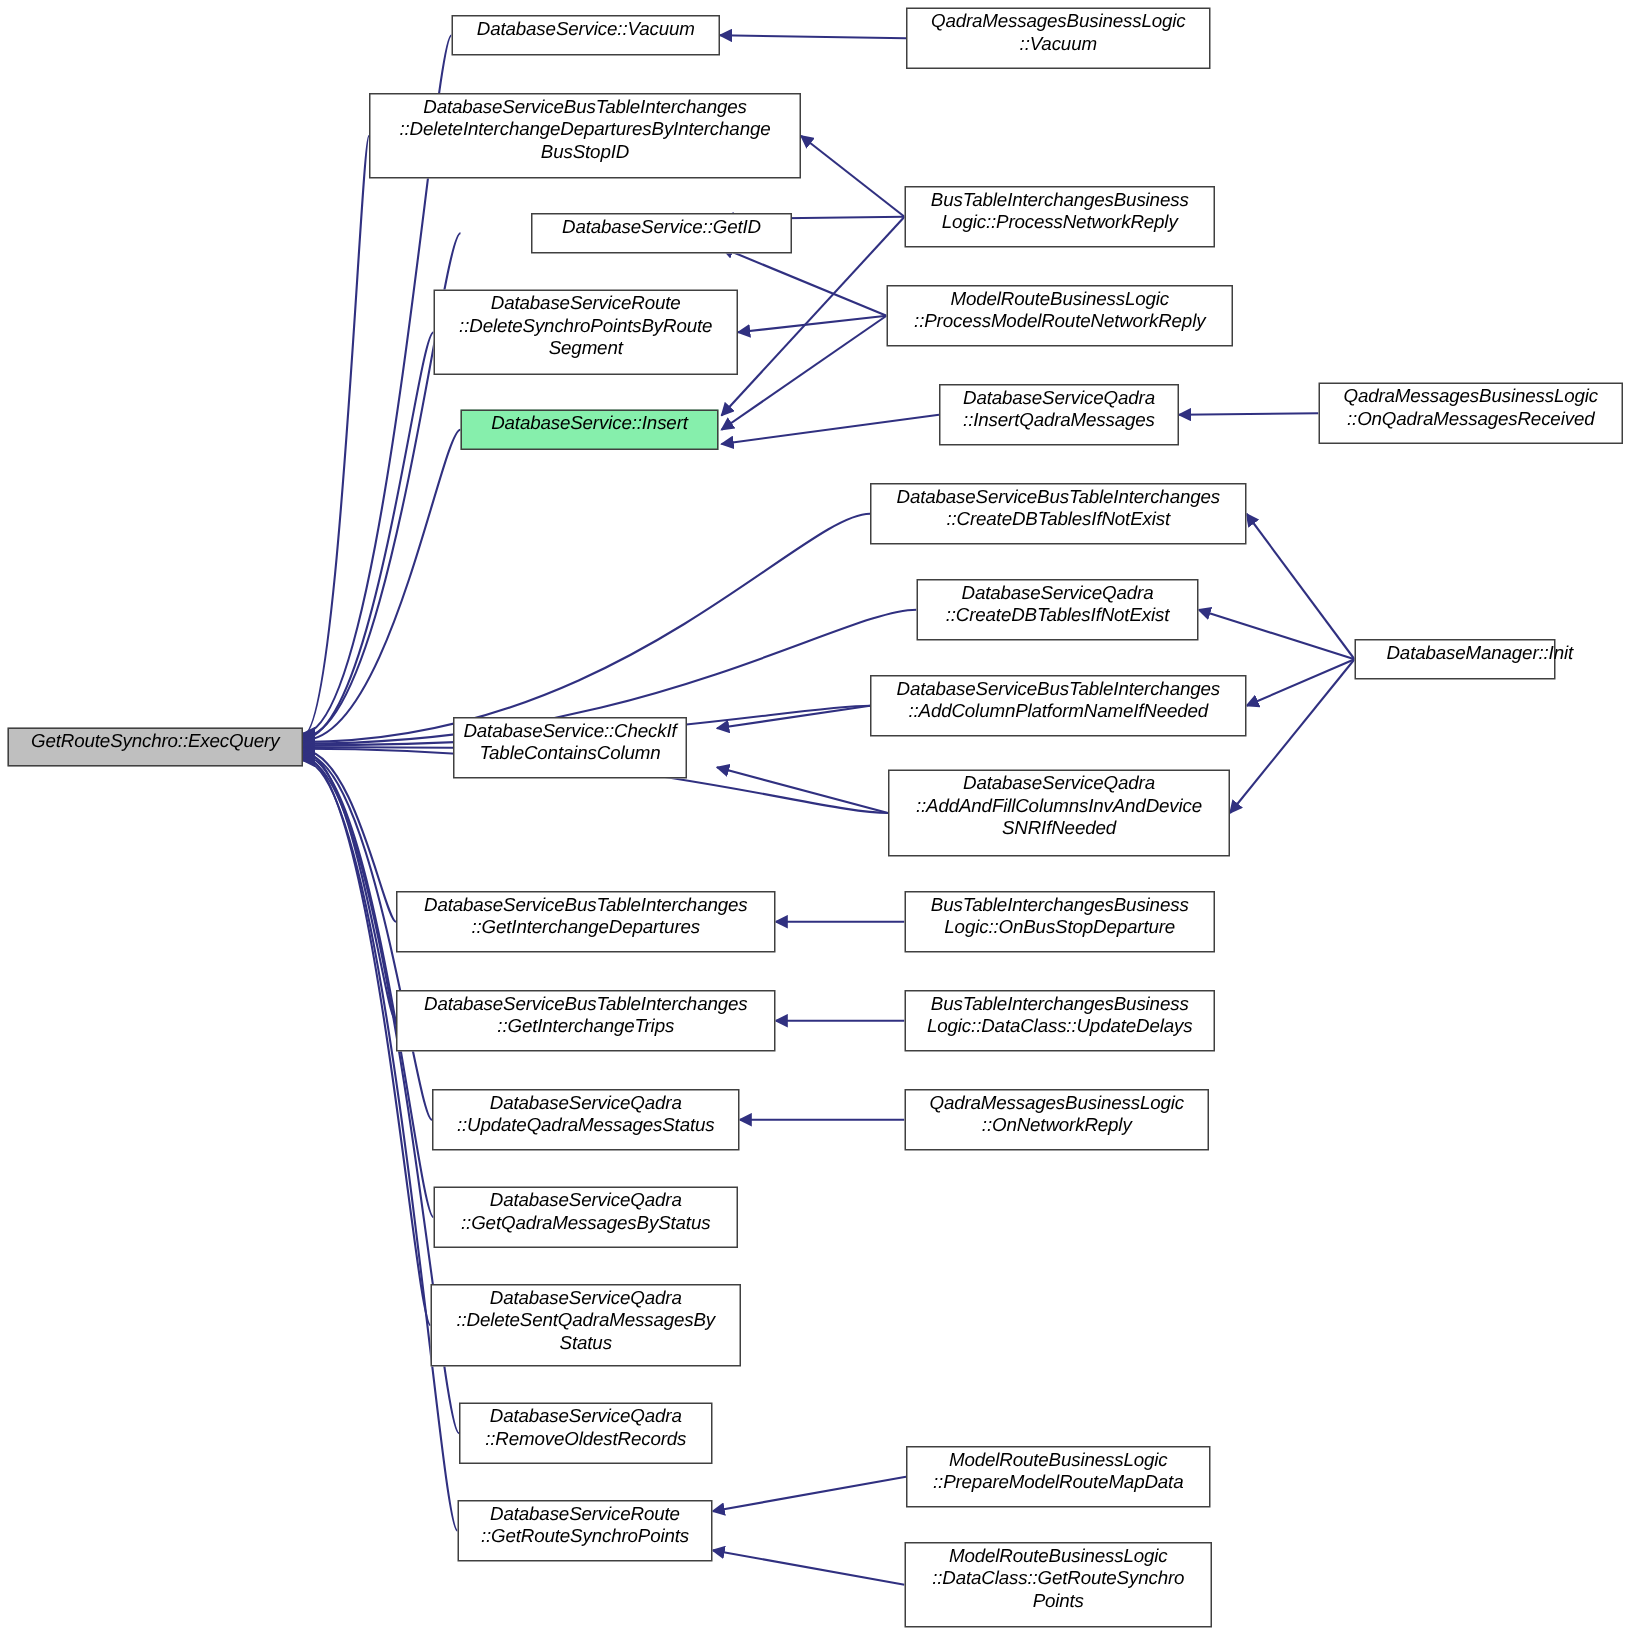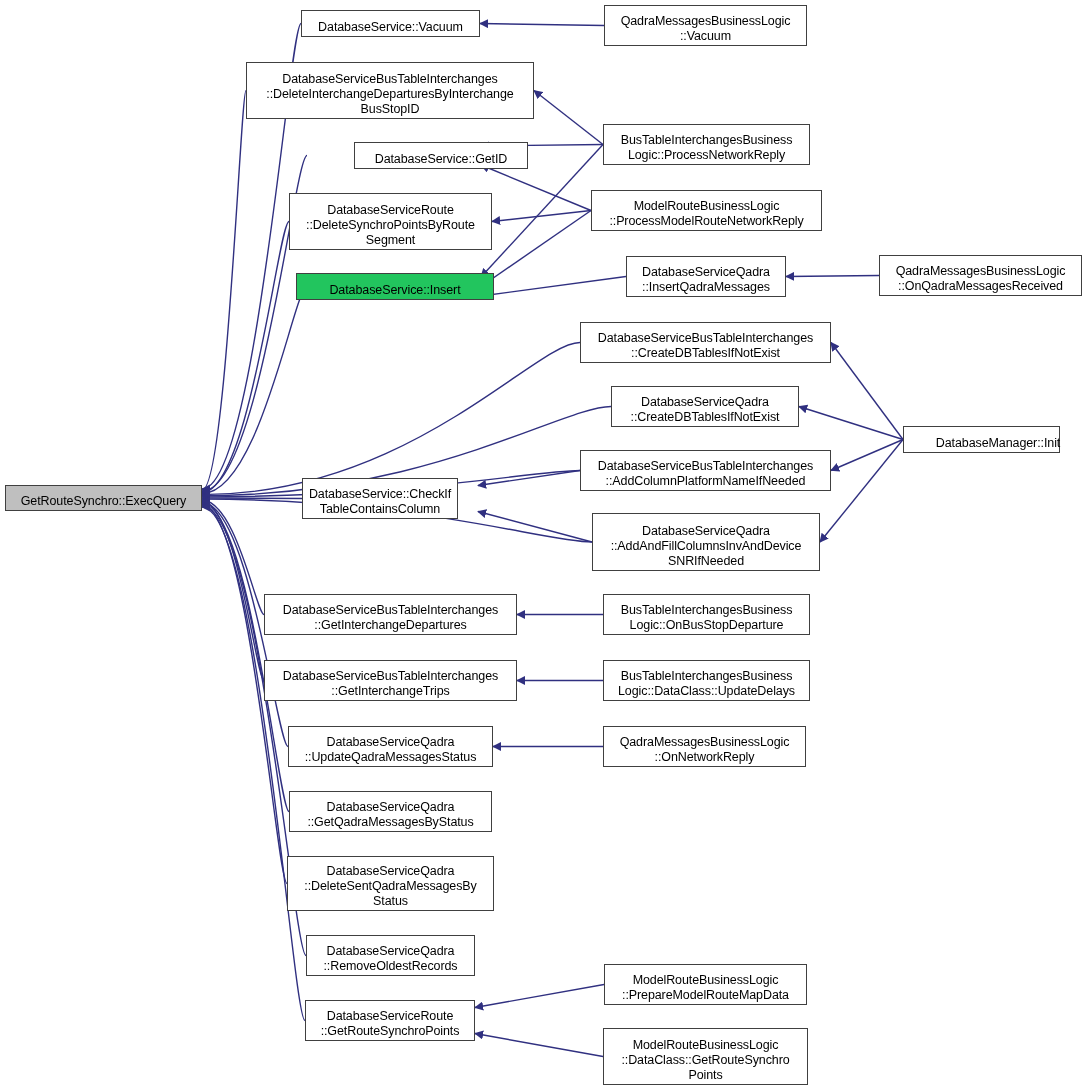--- a/index.html
+++ b/index.html
@@ -28,25 +28,26 @@
   .node {
     position: absolute;
     box-sizing: border-box;
     border: 1px solid #404040;
     background: #ffffff;
     color: #000000;
     font-size: 12.5px;
     line-height: 15px;
     text-align: center;
     display: flex;
-    align-items: flex-end;
+    align-items: flex-start;
     justify-content: center;
     padding: 1px 3px;
     white-space: pre-line;
     letter-spacing: -0.1px;
+    font-style: italic;
   }
   .node.root {
     background: #bfbfbf;
     border: 1px solid #404040;
   }
   .node-label {
     display: block;
     white-space: pre-line;
   }
 </style>
@@ -111,30 +112,30 @@
 ::DeleteInterchangeDeparturesByInterchange
 BusStopID</span></div>
       <div class="node" style="left: 307px; top: 142px; width: 174px; height: 27px; background: rgb(255, 255, 255); border-color: rgb(64, 64, 64); margin-left: 47px;"><span class="node-label">DatabaseService::GetID</span></div>
       <div class="node" style="left: 603px; top: 124px; width: 207px; height: 41px; background: rgb(255, 255, 255); border-color: rgb(64, 64, 64);"><span class="node-label">BusTableInterchangesBusiness
 Logic::ProcessNetworkReply</span></div>
       <div class="node" style="left: 289px; top: 193px; width: 203px; height: 57px; background: rgb(255, 255, 255); border-color: rgb(64, 64, 64);"><span class="node-label">DatabaseServiceRoute
 ::DeleteSynchroPointsByRoute
 Segment</span></div>
       <div class="node" style="left: 591px; top: 190px; width: 231px; height: 41px; background: rgb(255, 255, 255); border-color: rgb(64, 64, 64);"><span class="node-label">ModelRouteBusinessLogic
 ::ProcessModelRouteNetworkReply</span></div>
-      <div class="node" style="left: 296px; top: 273px; width: 198px; height: 27px; background: #22c55e; border-color: rgb(64, 64, 64);"><span class="node-label">DatabaseService::Insert</span></div>
+      <div class="node" style="left: 307px; top: 273px; width: 172px; height: 27px; background: #86efac; border-color: rgb(64, 64, 64);"><span class="node-label">DatabaseService::Insert</span></div>
       <div class="node" style="left: 626px; top: 256px; width: 160px; height: 41px; background: rgb(255, 255, 255); border-color: rgb(64, 64, 64);"><span class="node-label">DatabaseServiceQadra
 ::InsertQadraMessages</span></div>
       <div class="node" style="left: 879px; top: 255px; width: 203px; height: 41px; background: rgb(255, 255, 255); border-color: rgb(64, 64, 64);"><span class="node-label">QadraMessagesBusinessLogic
 ::OnQadraMessagesReceived</span></div>
       <div class="node" style="left: 580px; top: 322px; width: 251px; height: 41px; background: rgb(255, 255, 255); border-color: rgb(64, 64, 64);"><span class="node-label">DatabaseServiceBusTableInterchanges
 ::CreateDBTablesIfNotExist</span></div>
       <div class="node" style="left: 611px; top: 386px; width: 188px; height: 41px; background: rgb(255, 255, 255); border-color: rgb(64, 64, 64);"><span class="node-label">DatabaseServiceQadra
 ::CreateDBTablesIfNotExist</span></div>
-      <div class="node" style="left: 903px; top: 426px; width: 157px; height: 27px; background: rgb(255, 255, 255); border-color: rgb(64, 64, 64); padding-left: 36px;"><span class="node-label">DatabaseManager::Init</span></div>
+      <div class="node" style="left: 903px; top: 426px; width: 134px; height: 27px; background: rgb(255, 255, 255); border-color: rgb(64, 64, 64); padding-left: 36px;"><span class="node-label">DatabaseManager::Init</span></div>
       <div class="node" style="left: 580px; top: 450px; width: 251px; height: 41px; background: rgb(255, 255, 255); border-color: rgb(64, 64, 64);"><span class="node-label">DatabaseServiceBusTableInterchanges
 ::AddColumnPlatformNameIfNeeded</span></div>
       <div class="node" style="left: 302px; top: 478px; width: 156px; height: 41px; background: rgb(255, 255, 255); border-color: rgb(64, 64, 64);"><span class="node-label">DatabaseService::CheckIf
 TableContainsColumn</span></div>
       <div class="node" style="left: 592px; top: 513px; width: 228px; height: 58px; background: rgb(255, 255, 255); border-color: rgb(64, 64, 64);"><span class="node-label">DatabaseServiceQadra
 ::AddAndFillColumnsInvAndDevice
 SNRIfNeeded</span></div>
       <div class="node" style="left: 264px; top: 594px; width: 253px; height: 41px; background: rgb(255, 255, 255); border-color: rgb(64, 64, 64);"><span class="node-label">DatabaseServiceBusTableInterchanges
 ::GetInterchangeDepartures</span></div>
       <div class="node" style="left: 603px; top: 594px; width: 207px; height: 41px; background: rgb(255, 255, 255); border-color: rgb(64, 64, 64);"><span class="node-label">BusTableInterchangesBusiness

